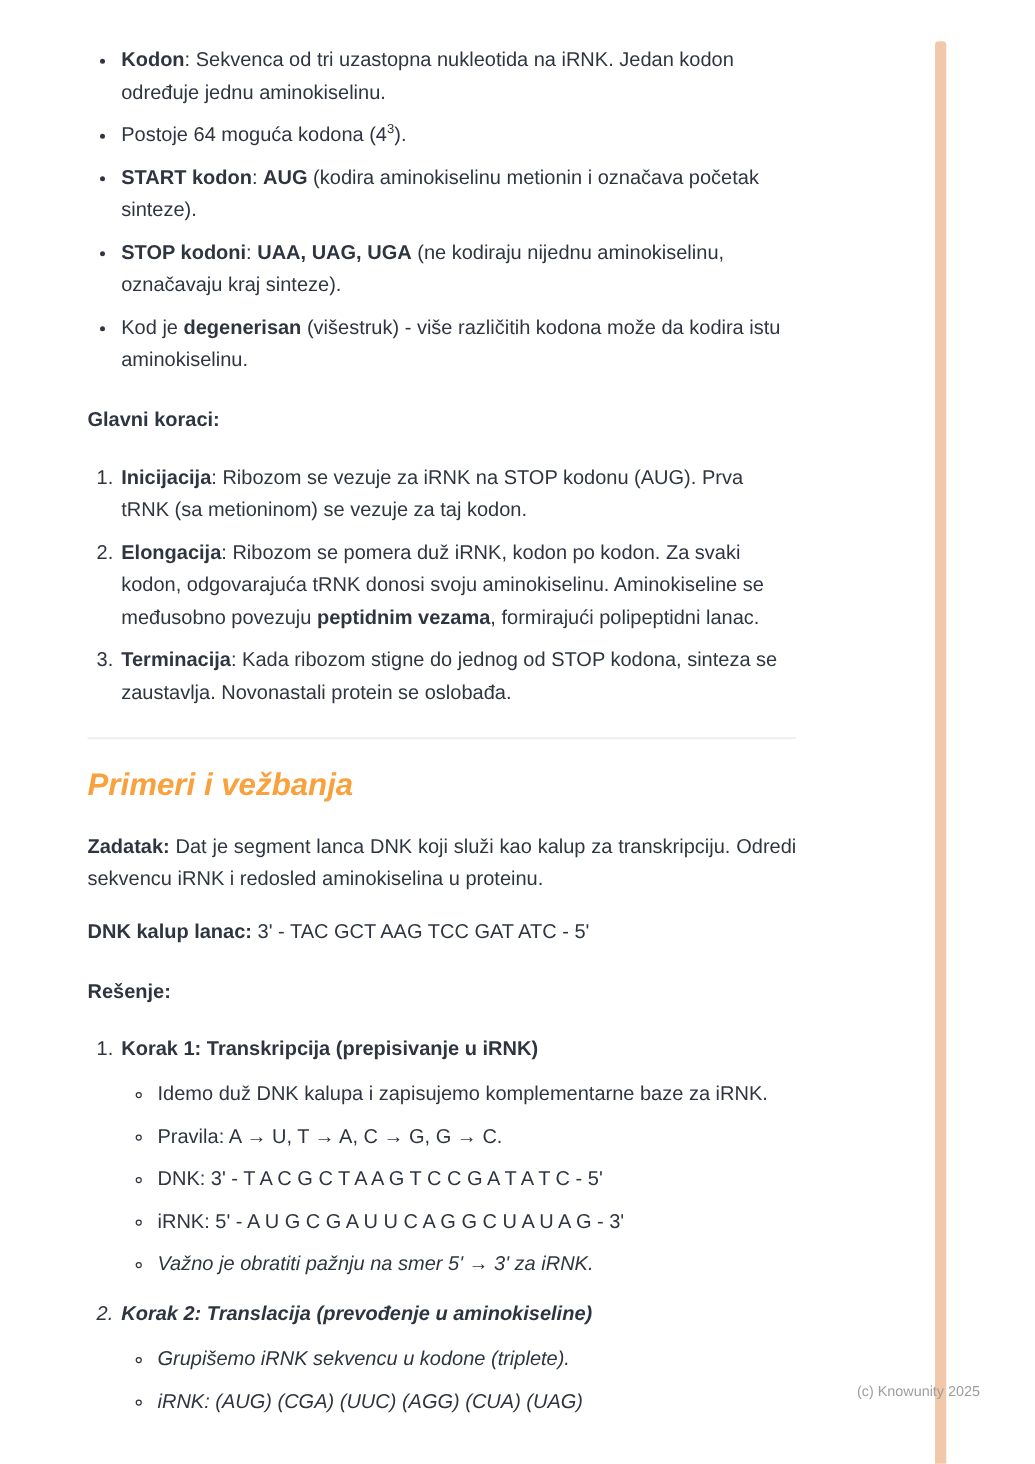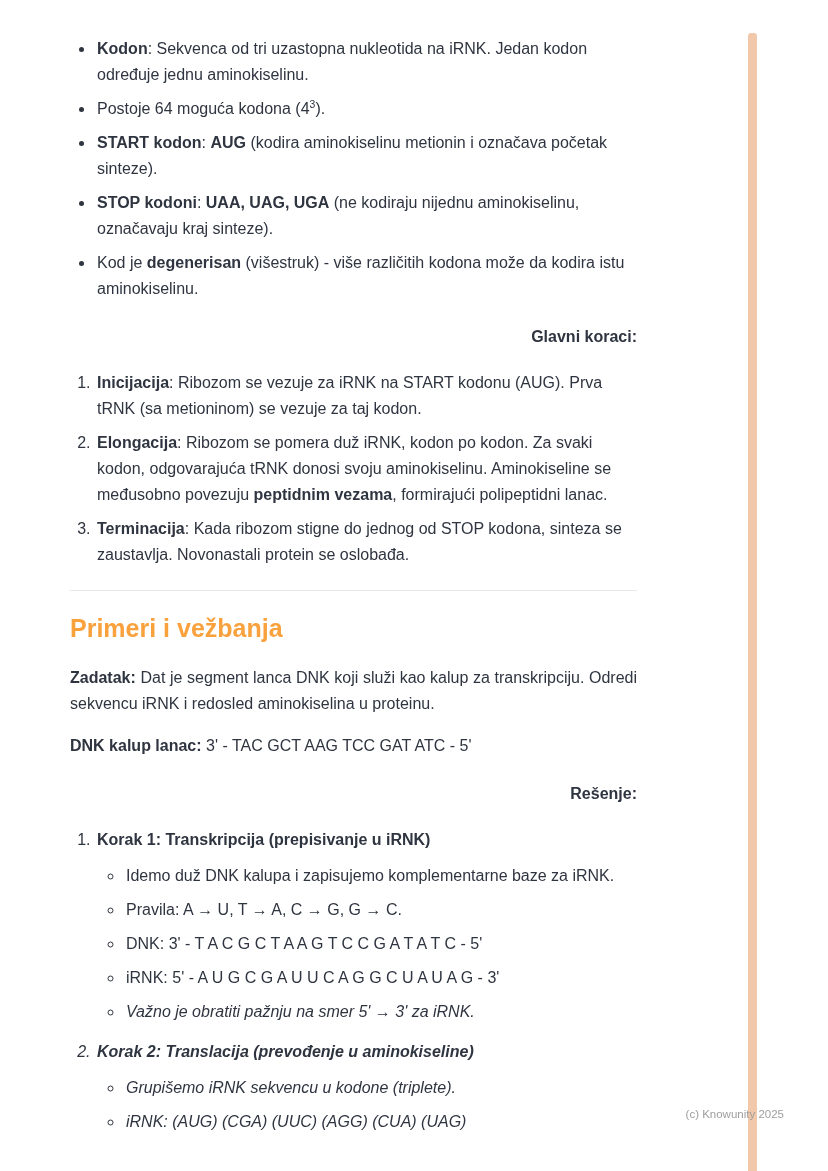--- a/index.html
+++ b/index.html
@@ -18,25 +18,25 @@
     font-size:16px;line-height:26px;
   }
   .content{position:absolute;left:70px;top:32px;width:567px;}
   ul.bullet-list,ol.numbered-list{margin:4px 0 12px;padding-left:25px;}
   li{margin-bottom:8px;padding-left:2px;}
   ul.bullet-list > li:last-child,
   ol.numbered-list > li:last-child{margin-bottom:0;}
   strong{font-weight:bold;}
   em{font-style:italic;}
   sup{font-size:0.65em;line-height:0;}
-  .bold-heading{font-weight:bold;margin:22px 0 20px;text-align:right;}
+  .bold-heading{font-weight:bold;margin:22px 0 20px;}
   hr.divider{border:none;border-top:1px solid var(--divider);margin:22px 0;}
   h2.section-heading{
     color:var(--orange);font-size:25px;line-height:30px;
-    font-weight:bold;margin:0 0 22px;
+    font-weight:bold;margin:0 0 22px;font-style:italic;
   }
   p.para{margin:0 0 16px;}
   p.justify{text-align:justify;}
   .step-title{font-weight:bold;margin:0 0 10px;}
   ol.steps > li{margin-bottom:14px;}
   ol.steps > li:last-child{margin-bottom:0;font-style:italic;}
   ul.sub{margin:0;padding-left:27px;}
   li.italic{font-style:italic;}
   .accent-bar{
     position:absolute;right:71px;top:33px;bottom:0;width:9px;
@@ -56,21 +56,21 @@
       <li><strong>Kodon</strong><span>: Sekvenca od tri uzastopna nukleotida na iRNK. Jedan kodon određuje jednu aminokiselinu.</span></li>
       <li><span>Postoje 64 moguća kodona (4</span><sup>3</sup><span>).</span></li>
       <li><strong>START kodon</strong><span>: </span><strong>AUG</strong><span> (kodira aminokiselinu metionin i označava početak sinteze).</span></li>
       <li><strong>STOP kodoni</strong><span>: </span><strong>UAA, UAG, UGA</strong><span> (ne kodiraju nijednu aminokiselinu, označavaju kraj sinteze).</span></li>
       <li><span>Kod je </span><strong>degenerisan</strong><span> (višestruk) - više različitih kodona može da kodira istu aminokiselinu.</span></li>
     </ul>
 
   <p class="bold-heading">Glavni koraci:</p>
 
   <ol class="numbered-list">
-      <li><strong>Inicijacija</strong><span>: Ribozom se vezuje za iRNK na START kodonu (AUG). Prva tRNK (sa metioninom) se vezuje za taj kodon.</span></li>
+      <li><strong>Inicijacija</strong><span>: Ribozom se vezuje za iRNK na STOP kodonu (AUG). Prva tRNK (sa metioninom) se vezuje za taj kodon.</span></li>
       <li><strong>Elongacija</strong><span>: Ribozom se pomera duž iRNK, kodon po kodon. Za svaki kodon, odgovarajuća tRNK donosi svoju aminokiselinu. Aminokiseline se međusobno povezuju </span><strong>peptidnim vezama</strong><span>, formirajući polipeptidni lanac.</span></li>
       <li><strong>Terminacija</strong><span>: Kada ribozom stigne do jednog od STOP kodona, sinteza se zaustavlja. Novonastali protein se oslobađa.</span></li>
     </ol>
 
   <hr class="divider">
 
   <h2 class="section-heading">Primeri i vežbanja</h2>
 
   <p class="para justify"><strong>Zadatak:</strong><span> Dat je segment lanca DNK koji služi kao kalup za transkripciju. Odredi sekvencu iRNK i redosled aminokiselina u proteinu.</span></p>
 

